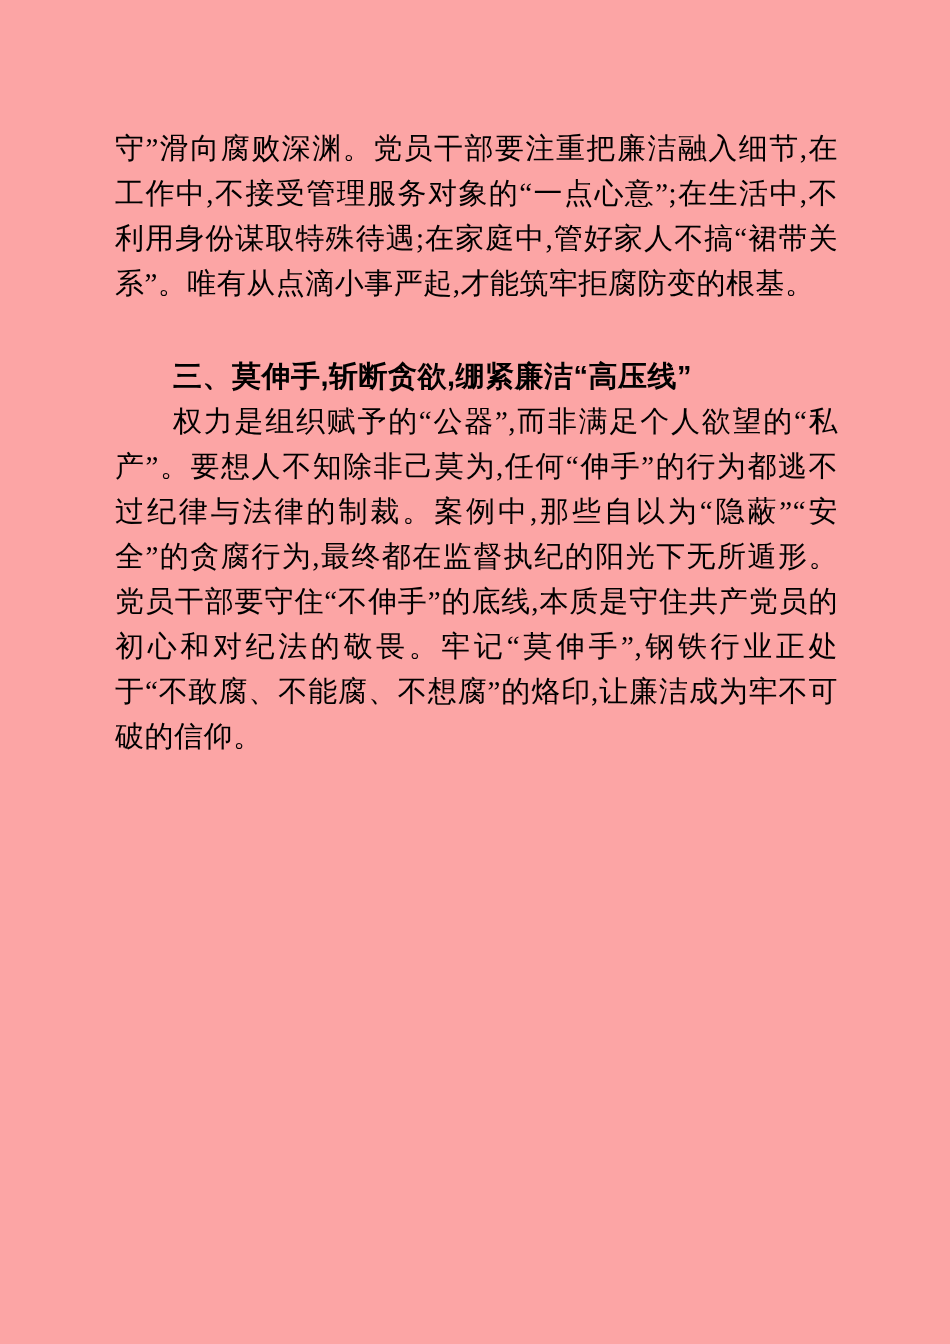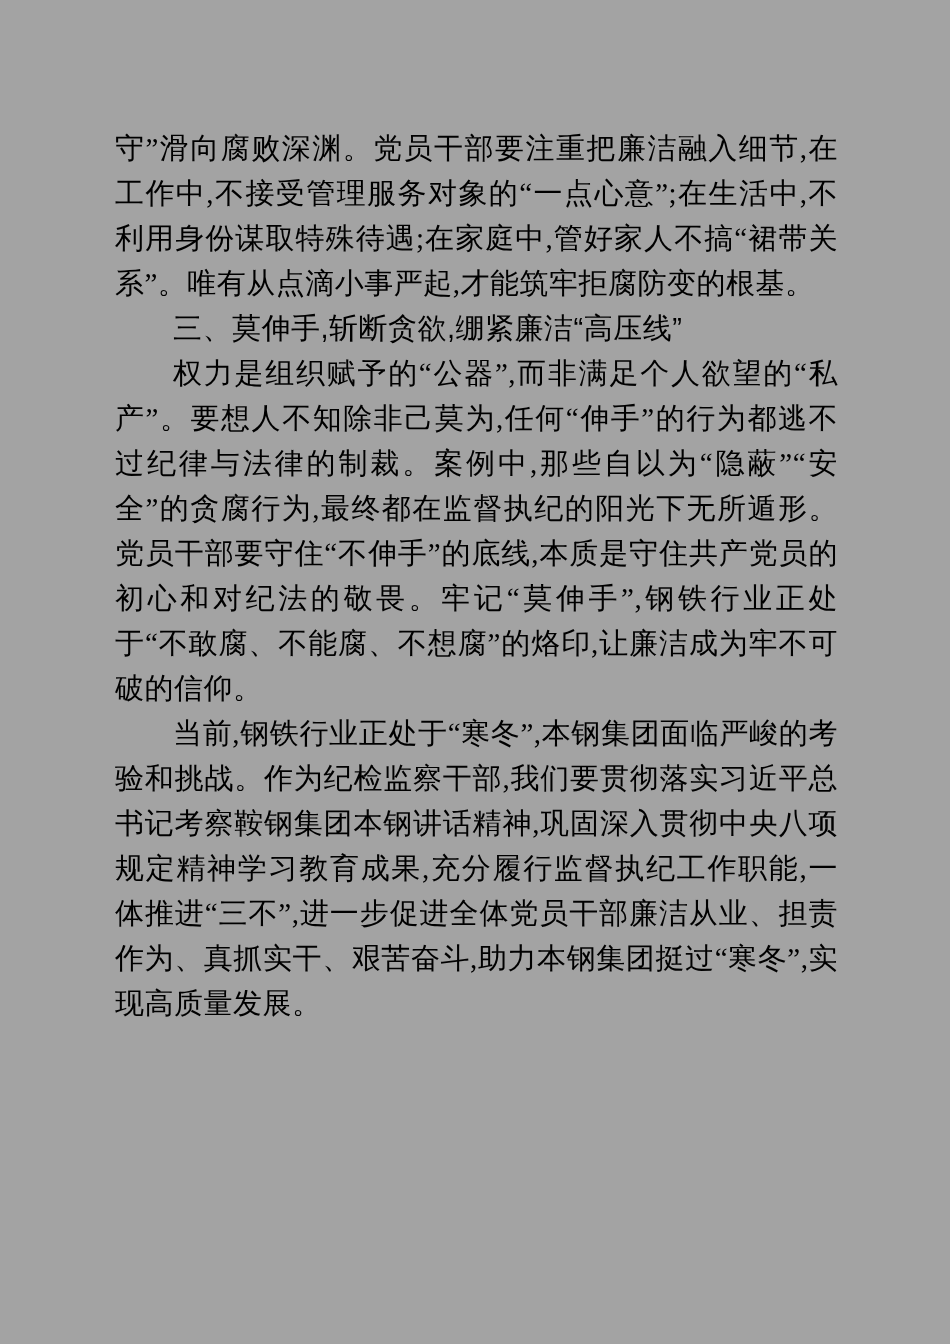--- a/index.html
+++ b/index.html
@@ -10,45 +10,45 @@
   body {
     width: 950px;
     height: 1344px;
     overflow: hidden;
     font-family: "Liberation Serif", "DejaVu Serif", serif;
   }
   .page {
     box-sizing: border-box;
     width: 950px;
     height: 1344px;
-    background: #a3a3a3;
+    background: #fca5a5;
     padding: 126px 112px 44px 115px;
   }
   .doc-content p {
     margin: 0;
     padding: 0;
     font-size: 29px;
     line-height: 45px;
     color: #000000;
     text-align: justify;
     letter-spacing: 0.5px;
     word-break: break-all;
   }
   .doc-content p.indent {
     text-indent: 2em;
   }
   .doc-content p.heading {
-    font-weight: normal;
+    font-weight: bold;
     font-family: "Liberation Sans", "DejaVu Sans", sans-serif;
     letter-spacing: 0.5px;
+    margin-top: 48px;
   }
 </style>
 </head>
 <body>
 
 <div class="page">
   <div class="doc-content" id="doc-content">
       <p class="body">守”滑向腐败深渊。党员干部要注重把廉洁融入细节,在工作中,不接受管理服务对象的“一点心意”;在生活中,不利用身份谋取特殊待遇;在家庭中,管好家人不搞“裙带关系”。唯有从点滴小事严起,才能筑牢拒腐防变的根基。</p>
       <p class="heading indent">三、莫伸手,斩断贪欲,绷紧廉洁“高压线”</p>
       <p class="body indent">权力是组织赋予的“公器”,而非满足个人欲望的“私产”。要想人不知除非己莫为,任何“伸手”的行为都逃不过纪律与法律的制裁。案例中,那些自以为“隐蔽”“安全”的贪腐行为,最终都在监督执纪的阳光下无所遁形。党员干部要守住“不伸手”的底线,本质是守住共产党员的初心和对纪法的敬畏。牢记“莫伸手”,钢铁行业正处于“不敢腐、不能腐、不想腐”的烙印,让廉洁成为牢不可破的信仰。</p>
-      <p class="body indent">当前,钢铁行业正处于“寒冬”,本钢集团面临严峻的考验和挑战。作为纪检监察干部,我们要贯彻落实习近平总书记考察鞍钢集团本钢讲话精神,巩固深入贯彻中央八项规定精神学习教育成果,充分履行监督执纪工作职能,一体推进“三不”,进一步促进全体党员干部廉洁从业、担责作为、真抓实干、艰苦奋斗,助力本钢集团挺过“寒冬”,实现高质量发展。</p>
     </div>
 </div>
 
 </body></html>

